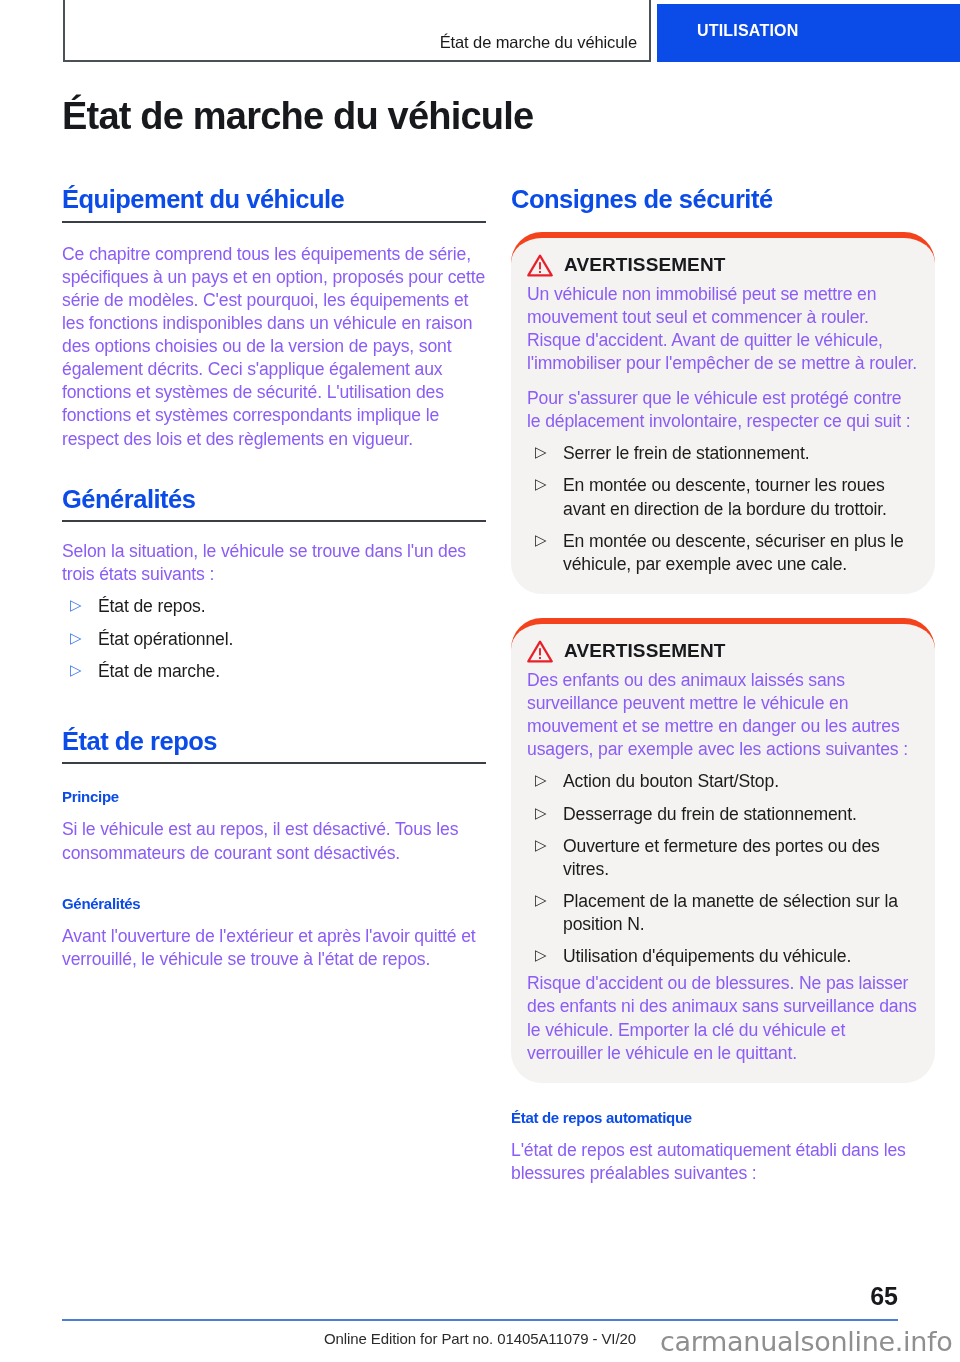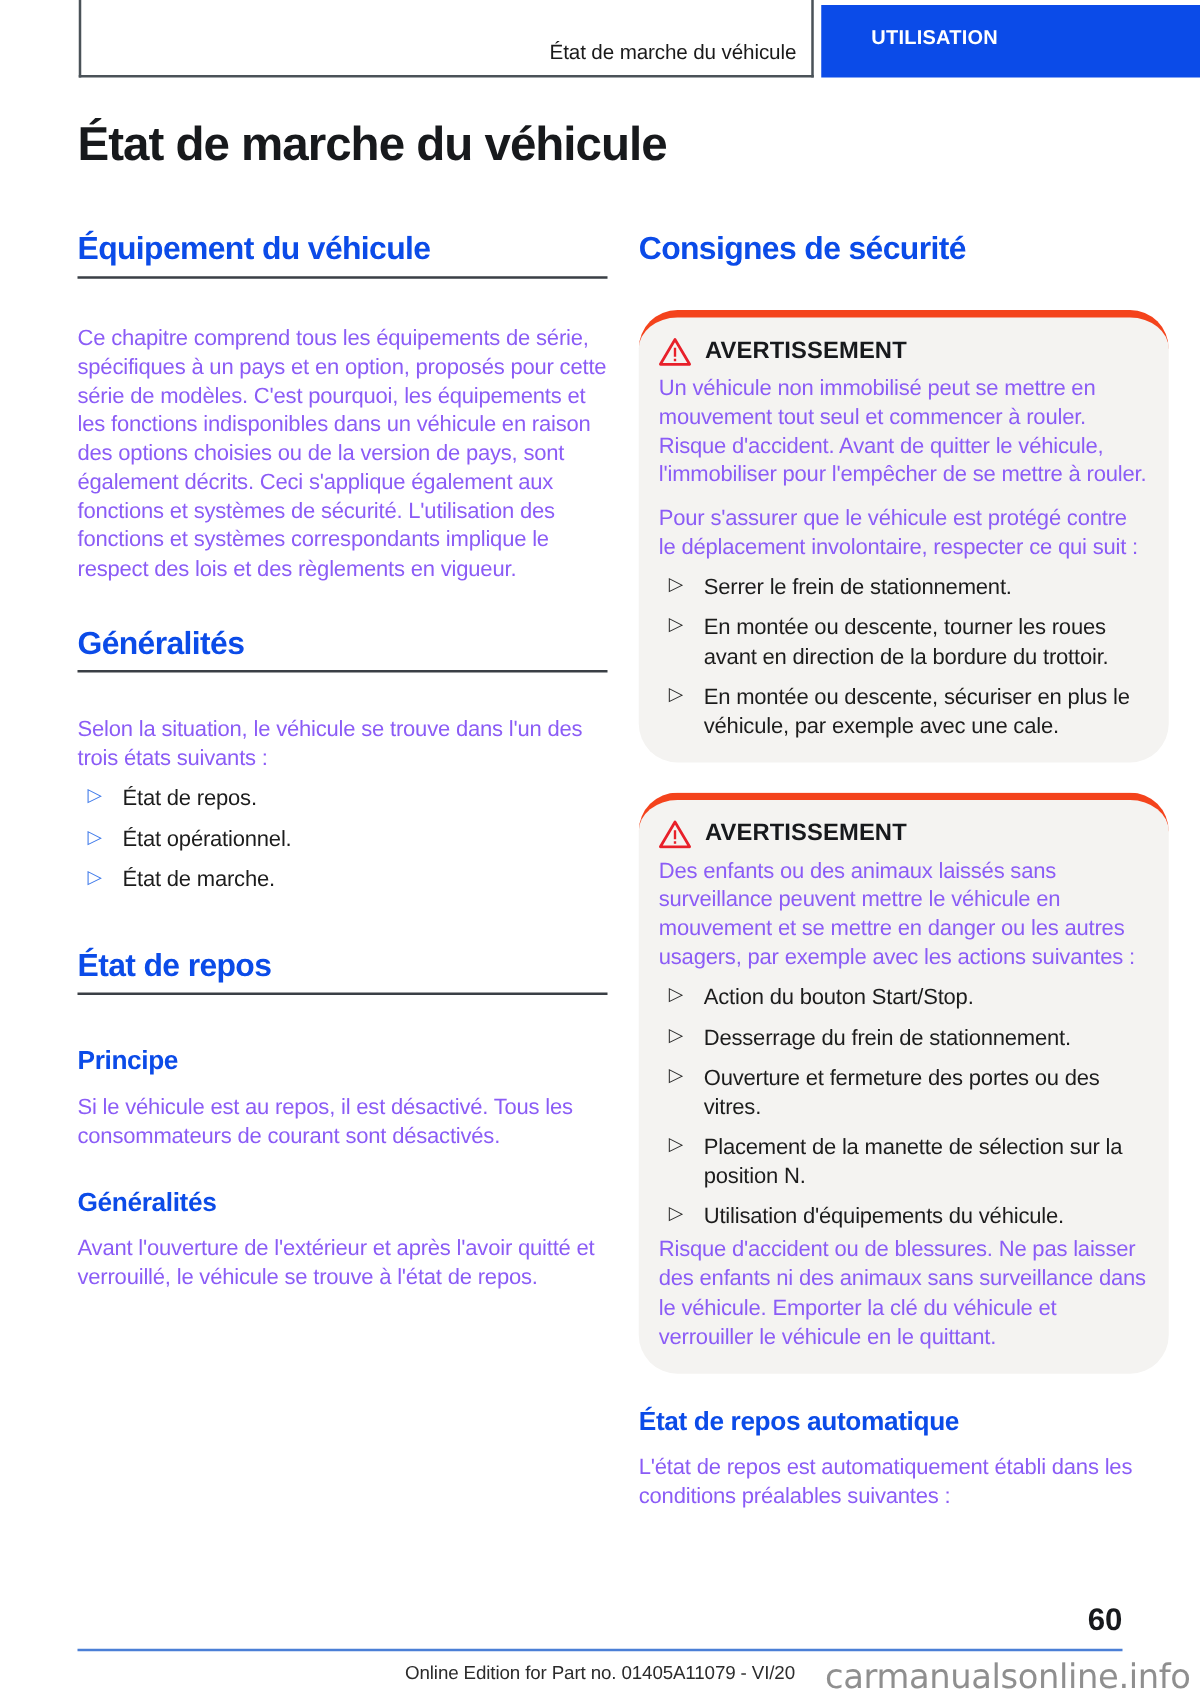--- a/index.html
+++ b/index.html
@@ -42,30 +42,30 @@
     letter-spacing:-0.8px;
   }
 
   
   .col{position:absolute;top:185px;width:424px;}
   .col-left{left:62px;}
   .col-right{left:511px;}
 
   
   h2.h2{
-    margin:0 0 16px 0;
+    margin:0 0 0 0;
     font-size:25.5px;font-weight:bold;color:#0B4BE8;
     letter-spacing:-0.5px;line-height:1.12;
     padding-bottom:7px;
     border-bottom:2px solid #3a3f45;
   }
   h2.h2.nounder{border-bottom:none;padding-bottom:0;}
   h3.h3{
     margin:0;
-    font-size:21px;font-weight:bold;color:#0B4BE8;
+    font-size:15px;font-weight:bold;color:#0B4BE8;
     letter-spacing:-0.3px;line-height:1.2;
   }
 
   p.body{
     margin:0;
     font-size:17.6px;line-height:1.315;color:#8b5cf6;
     letter-spacing:-0.15px;
   }
   .sp-12{height:12px;}
   .sp-18{height:18px;}
@@ -258,20 +258,20 @@
         <span>Utilisation d'équipements du véhicule.</span>
       </li>
     </ul>
     <p class="body">Risque d'accident ou de blessures. Ne pas laisser des enfants ni des animaux sans surveillance dans le véhicule. Emporter la clé du véhicule et verrouiller le véhicule en le quittant.</p>
   </div>
 
   <div class="sp-26"></div>
 
   <h3 class="h3">État de repos automatique</h3>
   <div class="sp-12"></div>
-  <p class="body">L'état de repos est automatiquement établi dans les conditions préalables suivantes :</p>
+  <p class="body">L'état de repos est automatiquement établi dans les blessures préalables suivantes :</p>
 
 </div>
 
-<div class="page-number">60</div>
+<div class="page-number">65</div>
 <div class="footer-rule"></div>
 <div class="footer-text">Online Edition for Part no. 01405A11079 - VI/20</div>
 <div class="watermark">carmanualsonline.info</div>
 
 </body></html>

